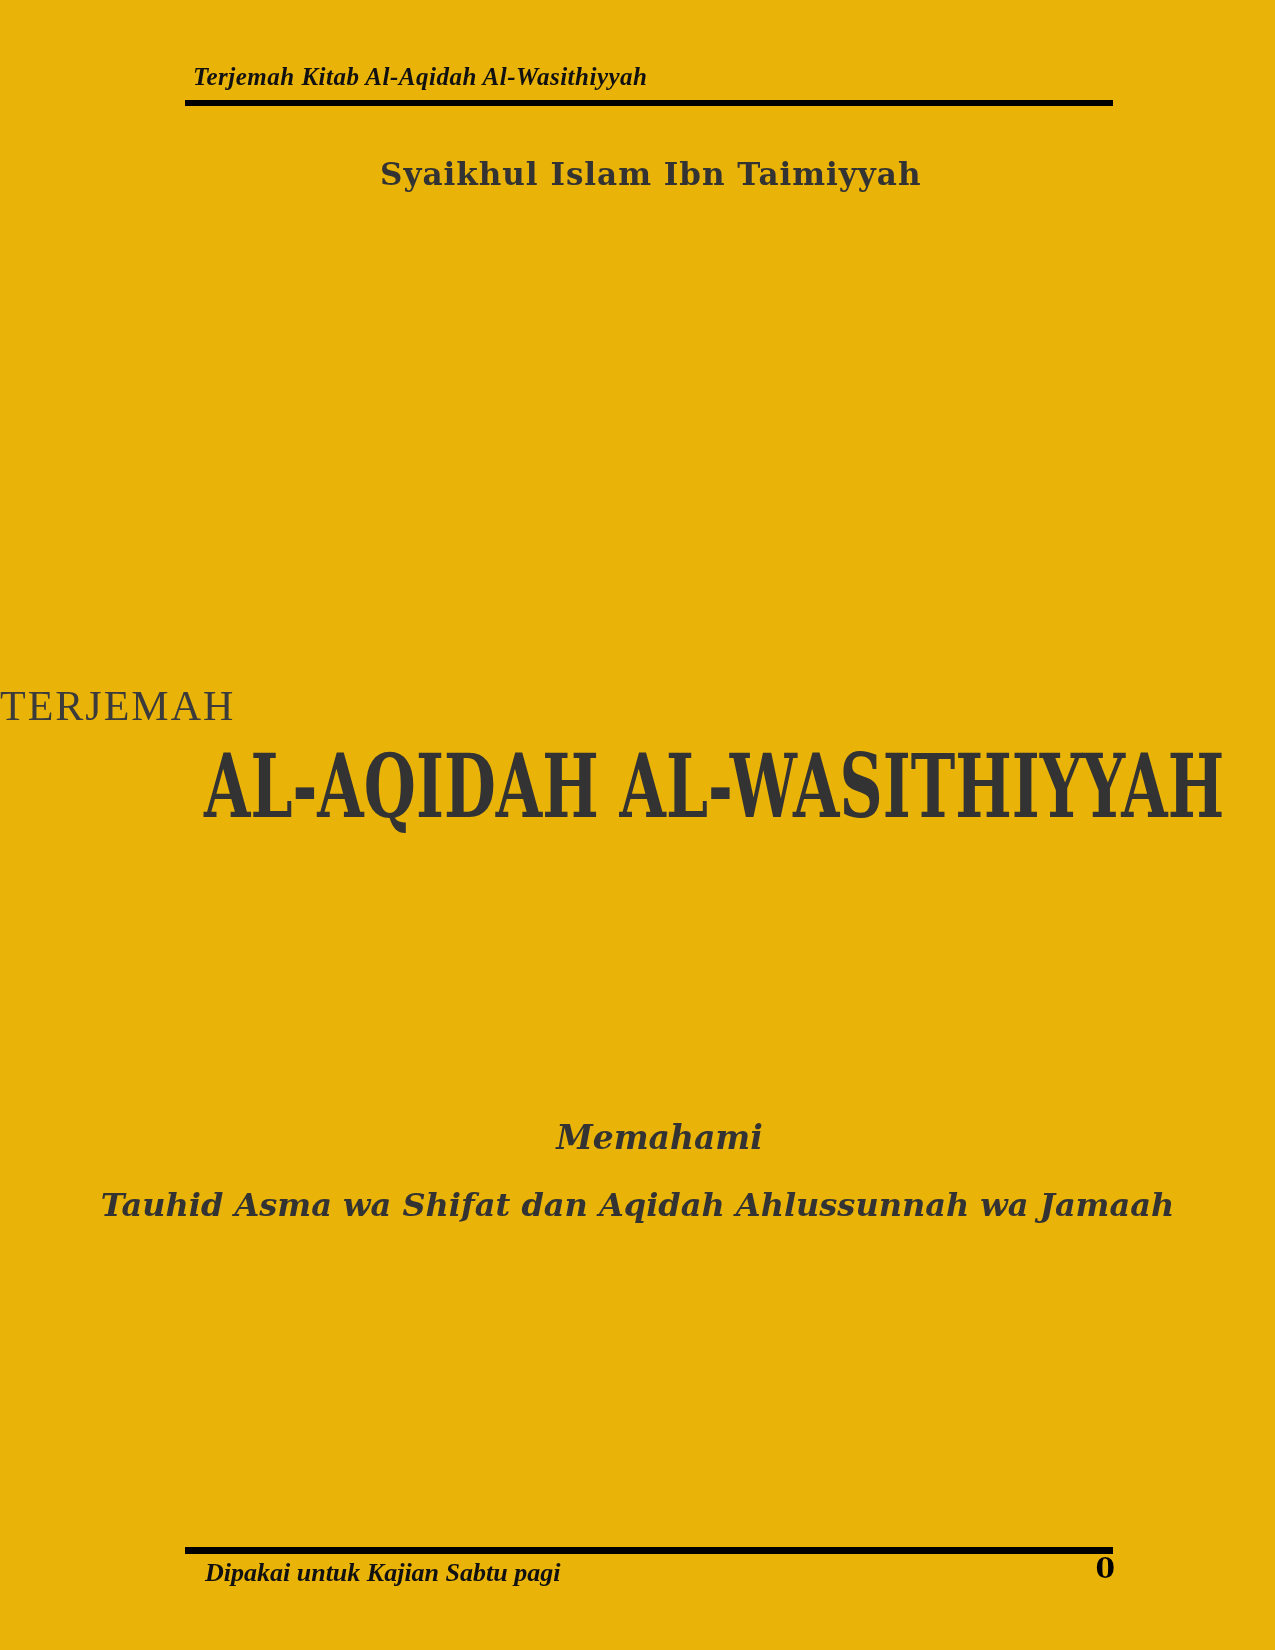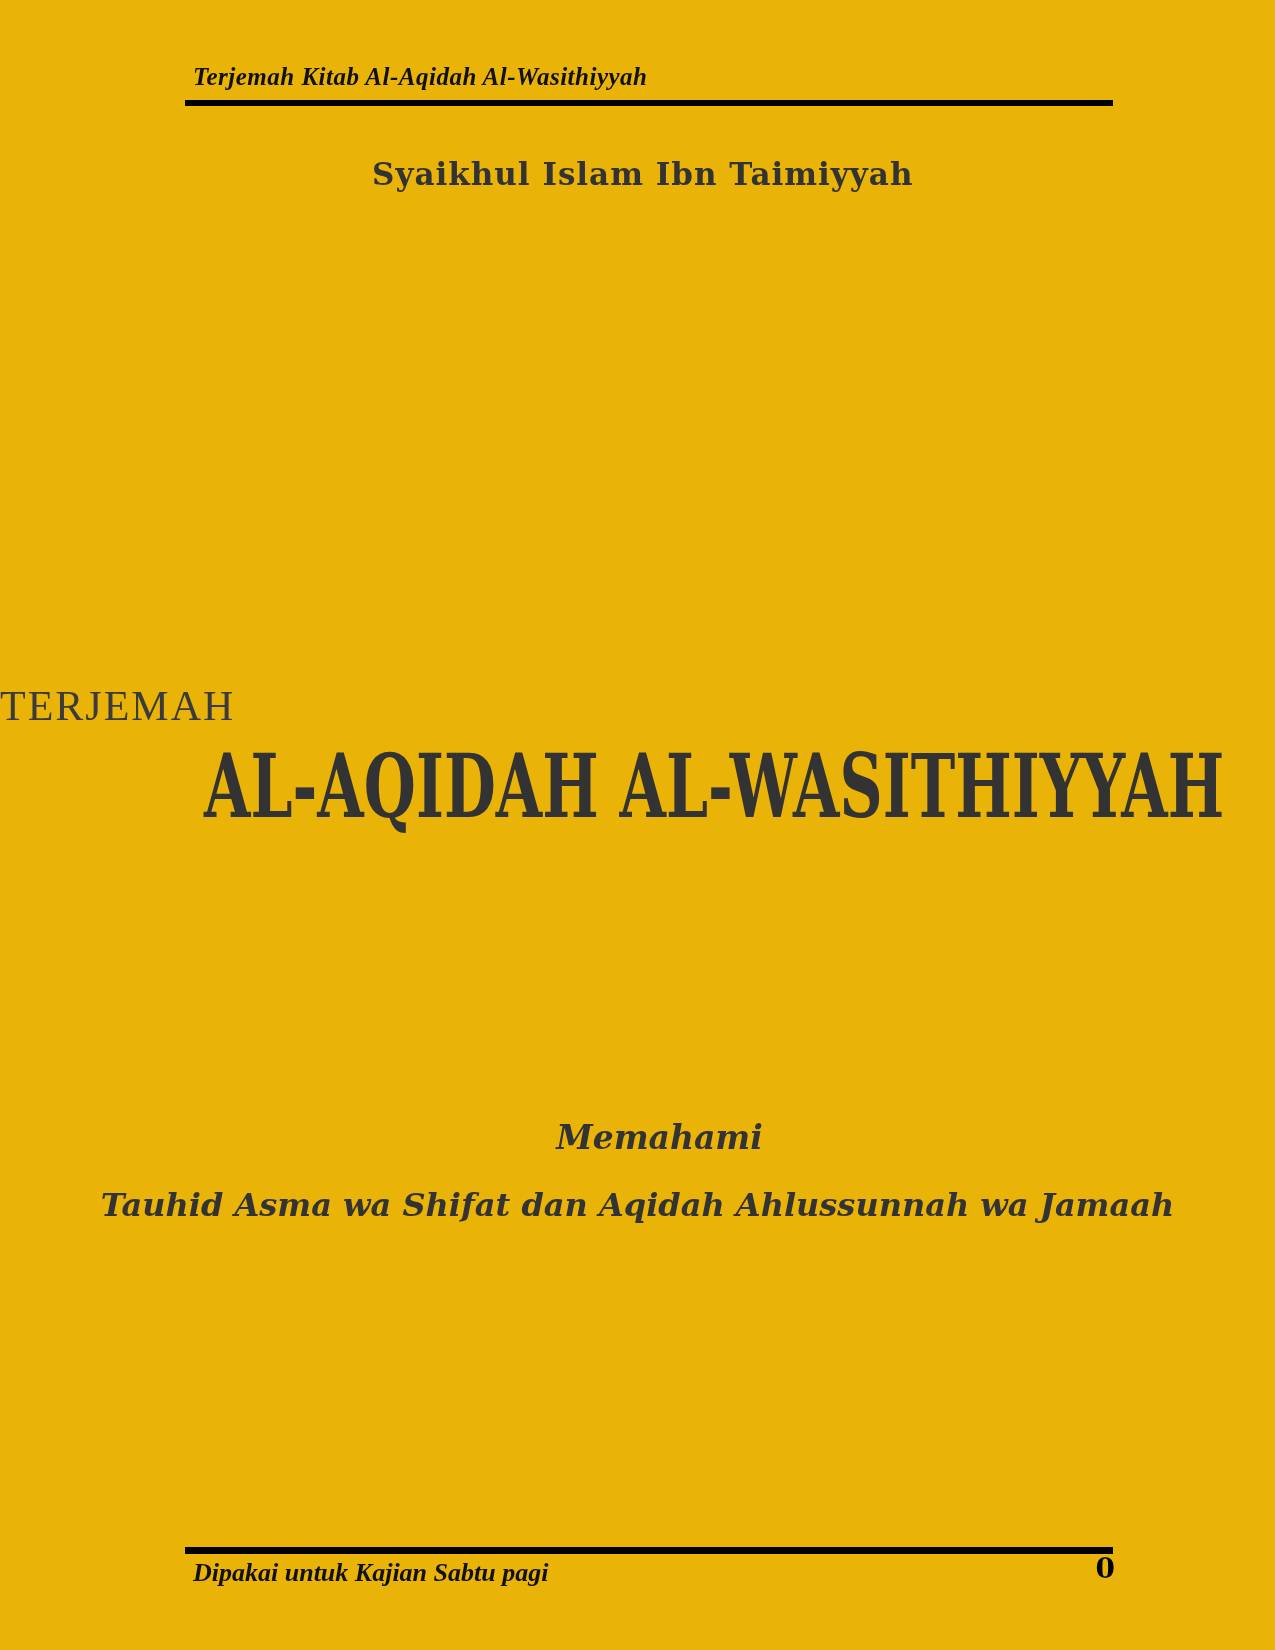--- a/index.html
+++ b/index.html
@@ -34,21 +34,21 @@
     left: 185px;
     top: 100px;
     width: 928px;
     height: 6px;
     background: #000000;
   }
 
   
   .author {
     position: absolute;
-    left: 372px;
+    left: 380px;
     top: 156px;
     font-family: "DejaVu Serif", serif;
     font-weight: 700;
     font-size: 31px;
     letter-spacing: 1px;
     color: #333333;
     white-space: nowrap;
   }
 
   
@@ -112,21 +112,21 @@
   .footer-rule {
     position: absolute;
     left: 185px;
     top: 1547px;
     width: 928px;
     height: 7px;
     background: #000000;
   }
   .footer-note {
     position: absolute;
-    left: 193px;
+    left: 205px;
     top: 1558px;
     font-family: "Liberation Serif", serif;
     font-style: italic;
     font-weight: 700;
     font-size: 26px;
     color: #111111;
     white-space: nowrap;
   }
   .page-number {
     position: absolute;

